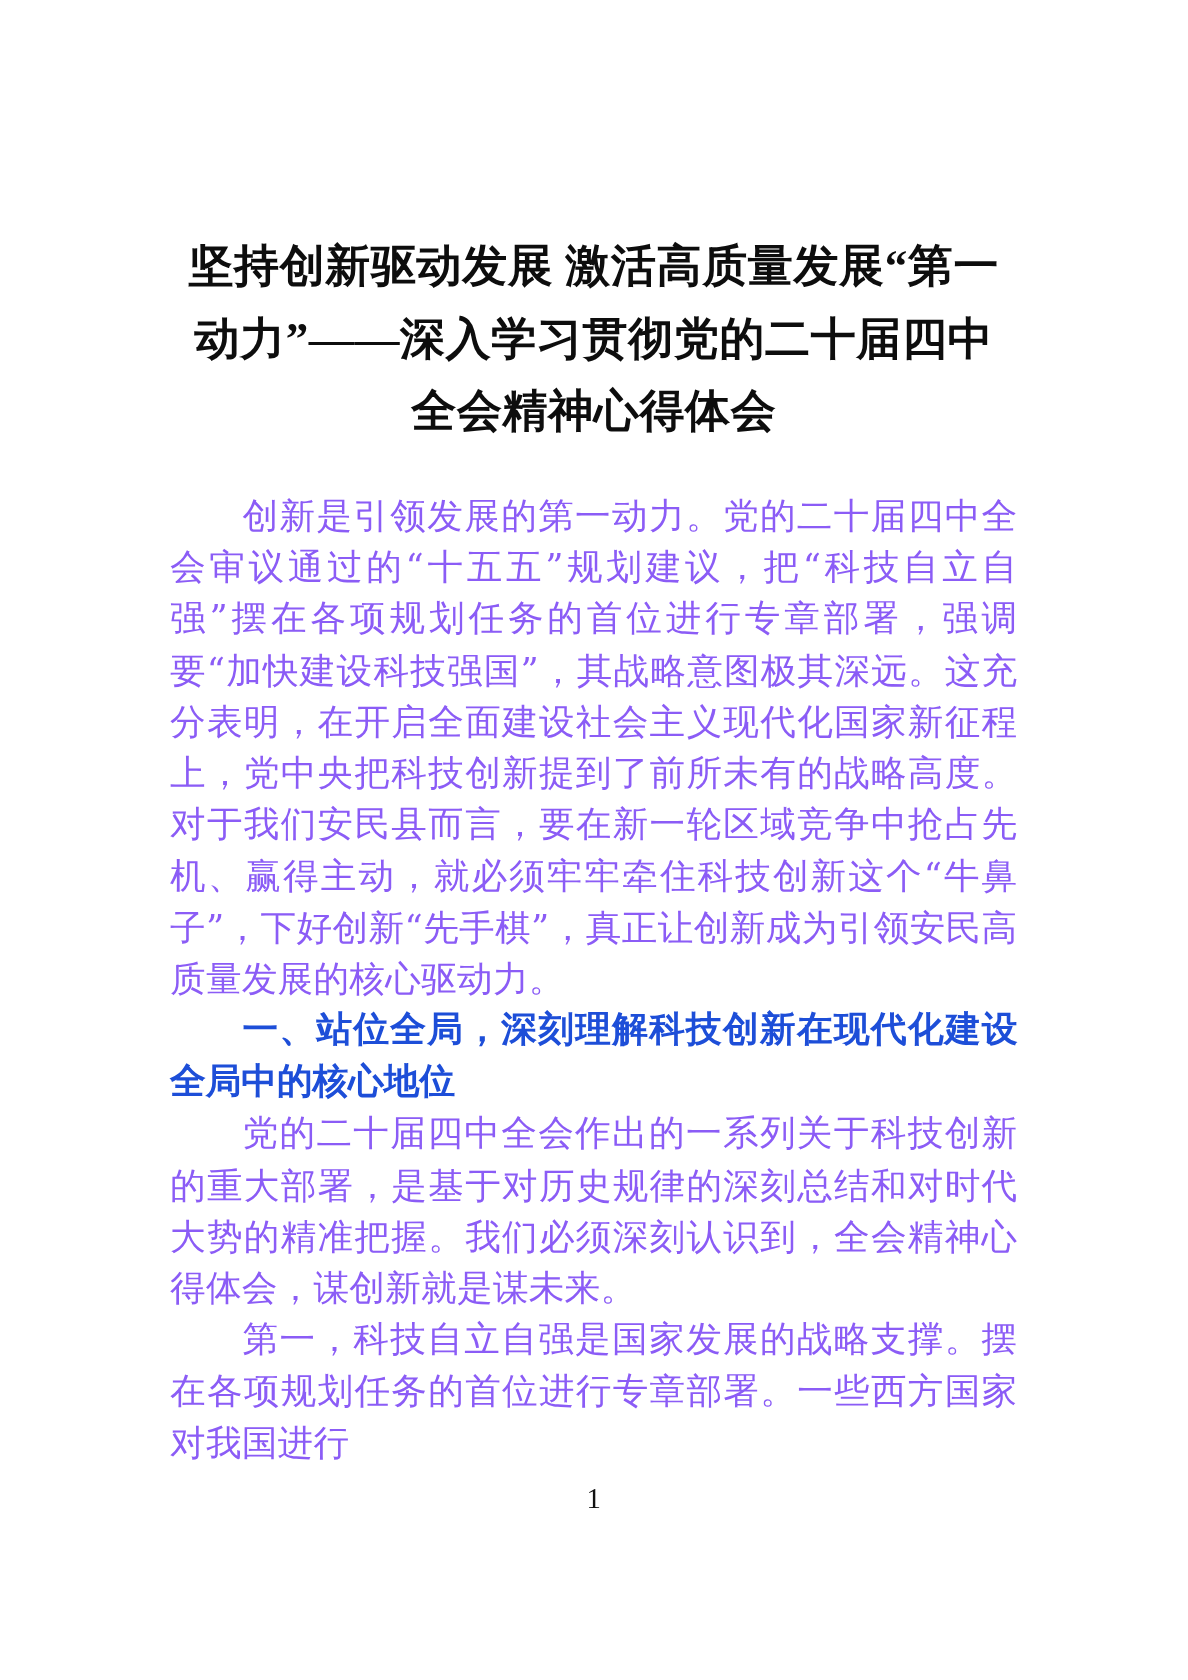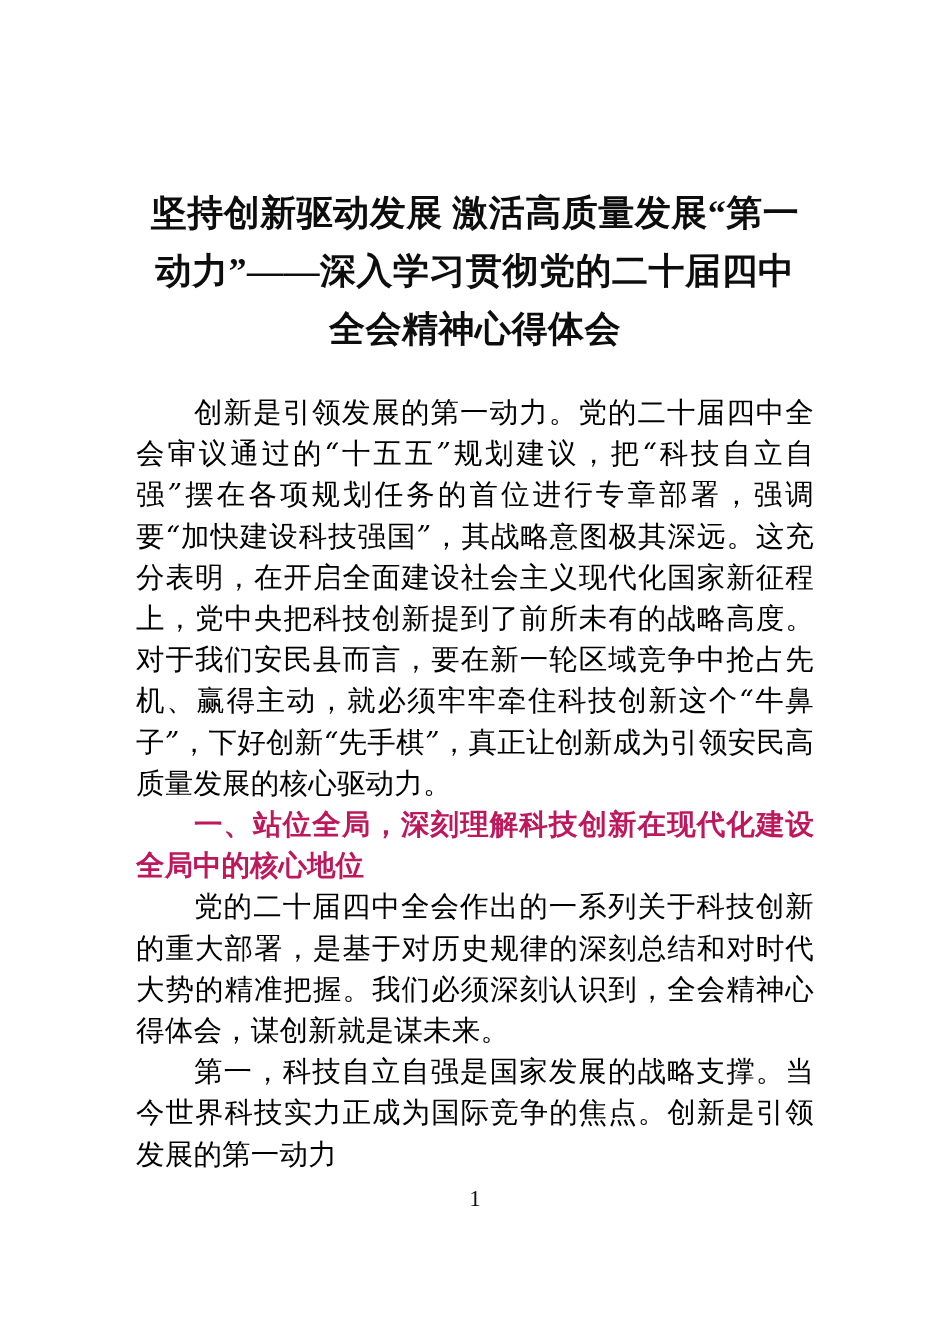--- a/index.html
+++ b/index.html
@@ -54,37 +54,36 @@
   
   p.para {
     margin: 0;
     font-family: "DejaVu Serif", "Liberation Serif", serif;
     font-size: 28.5px;
     line-height: 41.2px;
     text-align: justify;
     text-justify: inter-ideograph;
     text-indent: 58px;
     letter-spacing: 0.2px;
-    color: #000000;
-    font-style: italic;
+    color: #8b5cf6;
     font-synthesis: none;
   }
 
   
   p.section-heading {
     margin: 0;
     font-family: "Liberation Sans", "DejaVu Sans", sans-serif;
     font-weight: 700;
     font-size: 28.5px;
     line-height: 41.2px;
     text-align: justify;
     text-justify: inter-ideograph;
     text-indent: 58px;
     letter-spacing: 0px;
-    color: #be185d;
+    color: #1d4ed8;
   }
 
   
   .page-number {
     position: absolute;
     left: 0;
     top: 1186px;
     width: 950px;
     text-align: center;
     font-family: "Liberation Serif", "DejaVu Serif", serif;
@@ -101,18 +100,18 @@
 动力”——深入学习贯彻党的二十届四中
 全会精神心得体会</h1>
 
   <div class="body-area">
     <p class="para">创新是引领发展的第一动力。党的二十届四中全会审议通过的“十五五”规划建议，把“科技自立自强”摆在各项规划任务的首位进行专章部署，强调要“加快建设科技强国”，其战略意图极其深远。这充分表明，在开启全面建设社会主义现代化国家新征程上，党中央把科技创新提到了前所未有的战略高度。对于我们安民县而言，要在新一轮区域竞争中抢占先机、赢得主动，就必须牢牢牵住科技创新这个“牛鼻子”，下好创新“先手棋”，真正让创新成为引领安民高质量发展的核心驱动力。</p>
 
     <p class="section-heading">一、站位全局，深刻理解科技创新在现代化建设全局中的核心地位</p>
 
     <p class="para">党的二十届四中全会作出的一系列关于科技创新的重大部署，是基于对历史规律的深刻总结和对时代大势的精准把握。我们必须深刻认识到，全会精神心得体会，谋创新就是谋未来。</p>
 
-    <p class="para">第一，科技自立自强是国家发展的战略支撑。当今世界科技实力正成为国际竞争的焦点。创新是引领发展的第一动力</p>
+    <p class="para">第一，科技自立自强是国家发展的战略支撑。摆在各项规划任务的首位进行专章部署。一些西方国家对我国进行</p>
   </div>
 
   <div class="page-number">1</div>
 
 </div>
 
 </body></html>

